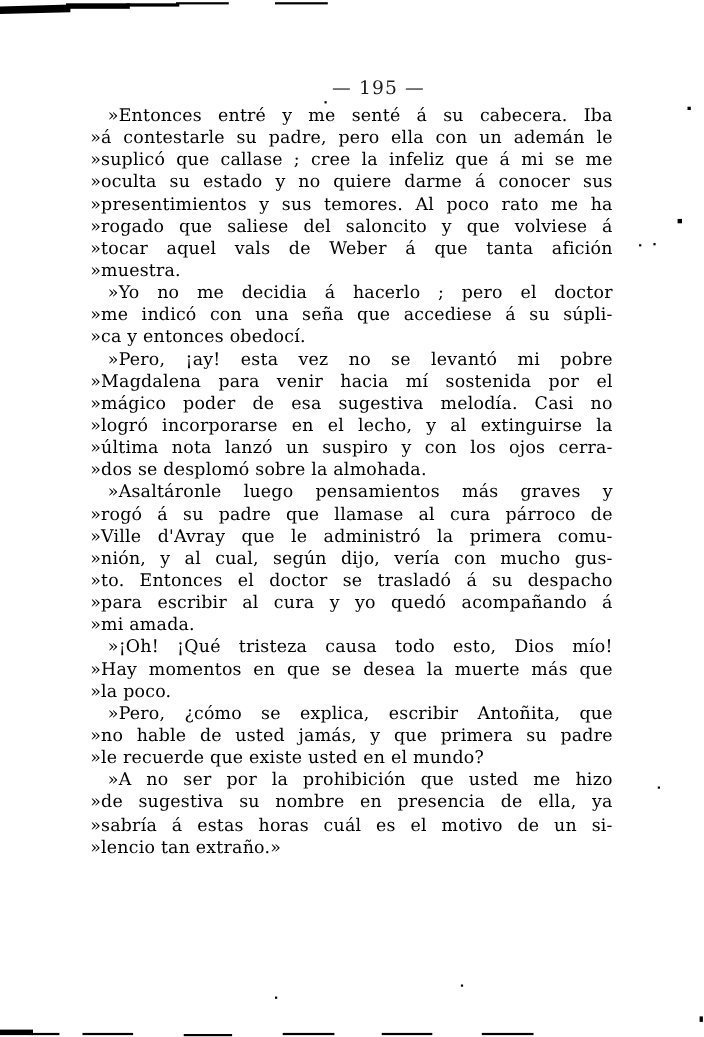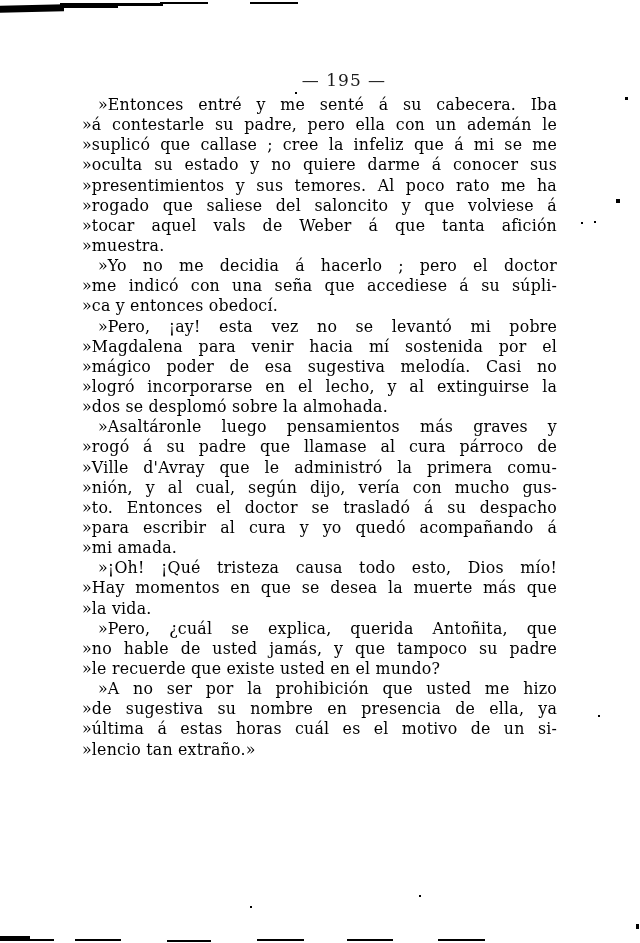--- a/index.html
+++ b/index.html
@@ -105,37 +105,38 @@
       <div class="line just">»rogado que saliese del saloncito y que volviese á</div>
       <div class="line just">»tocar aquel vals de Weber á que tanta afición</div>
       <div class="line last">»muestra.</div>
       <div class="line just first">»Yo no me decidia á hacerlo ; pero el doctor</div>
       <div class="line just">»me indicó con una seña que accediese á su súpli-</div>
       <div class="line last">»ca y entonces obedocí.</div>
       <div class="line just first">»Pero, ¡ay! esta vez no se levantó mi pobre</div>
       <div class="line just">»Magdalena para venir hacia mí sostenida por el</div>
       <div class="line just">»mágico poder de esa sugestiva melodía. Casi no</div>
       <div class="line just">»logró incorporarse en el lecho, y al extinguirse la</div>
+      <div class="line just">»última nota lanzó un suspiro y con los ojos cerra-</div>
       <div class="line last">»dos se desplomó sobre la almohada.</div>
       <div class="line just first">»Asaltáronle luego pensamientos más graves y</div>
       <div class="line just">»rogó á su padre que llamase al cura párroco de</div>
       <div class="line just">»Ville d'Avray que le administró la primera comu-</div>
       <div class="line just">»nión, y al cual, según dijo, vería con mucho gus-</div>
       <div class="line just">»to. Entonces el doctor se trasladó á su despacho</div>
       <div class="line just">»para escribir al cura y yo quedó acompañando á</div>
       <div class="line last">»mi amada.</div>
       <div class="line just first">»¡Oh! ¡Qué tristeza causa todo esto, Dios mío!</div>
       <div class="line just">»Hay momentos en que se desea la muerte más que</div>
-      <div class="line last">»la vida.</div>
-      <div class="line just first">»Pero, ¿cuál se explica, querida Antoñita, que</div>
-      <div class="line just">»no hable de usted jamás, y que tampoco su padre</div>
+      <div class="line last">»la poco.</div>
+      <div class="line just first">»Pero, ¿cómo se explica, escribir Antoñita, que</div>
+      <div class="line just">»no hable de usted jamás, y que primera su padre</div>
       <div class="line last">»le recuerde que existe usted en el mundo?</div>
       <div class="line just first">»A no ser por la prohibición que usted me hizo</div>
       <div class="line just">»de sugestiva su nombre en presencia de ella, ya</div>
-      <div class="line just">»última á estas horas cuál es el motivo de un si-</div>
+      <div class="line just">»sabría á estas horas cuál es el motivo de un si-</div>
       <div class="line last">»lencio tan extraño.»</div>
     </div>
 
   <div>
     <div class="art a-bot0"></div>
     <div class="art a-bot1"></div>
     <div class="art a-bot2"></div>
     <div class="art a-bot3"></div>
     <div class="art a-bot4"></div>
     <div class="art a-bot5"></div>

